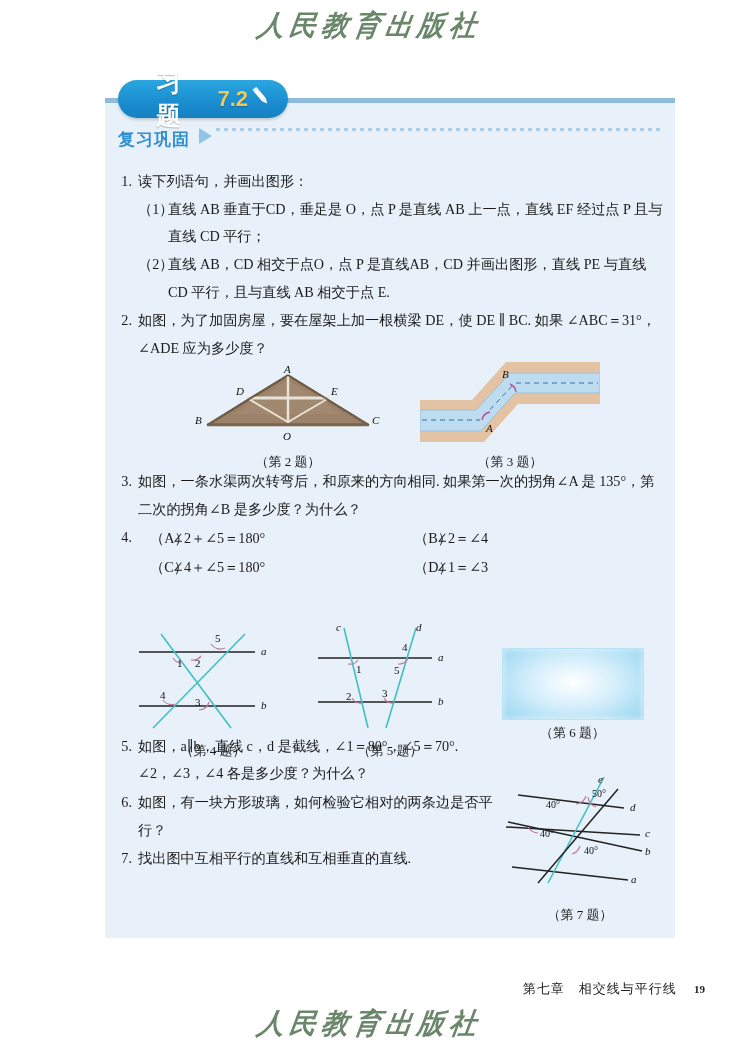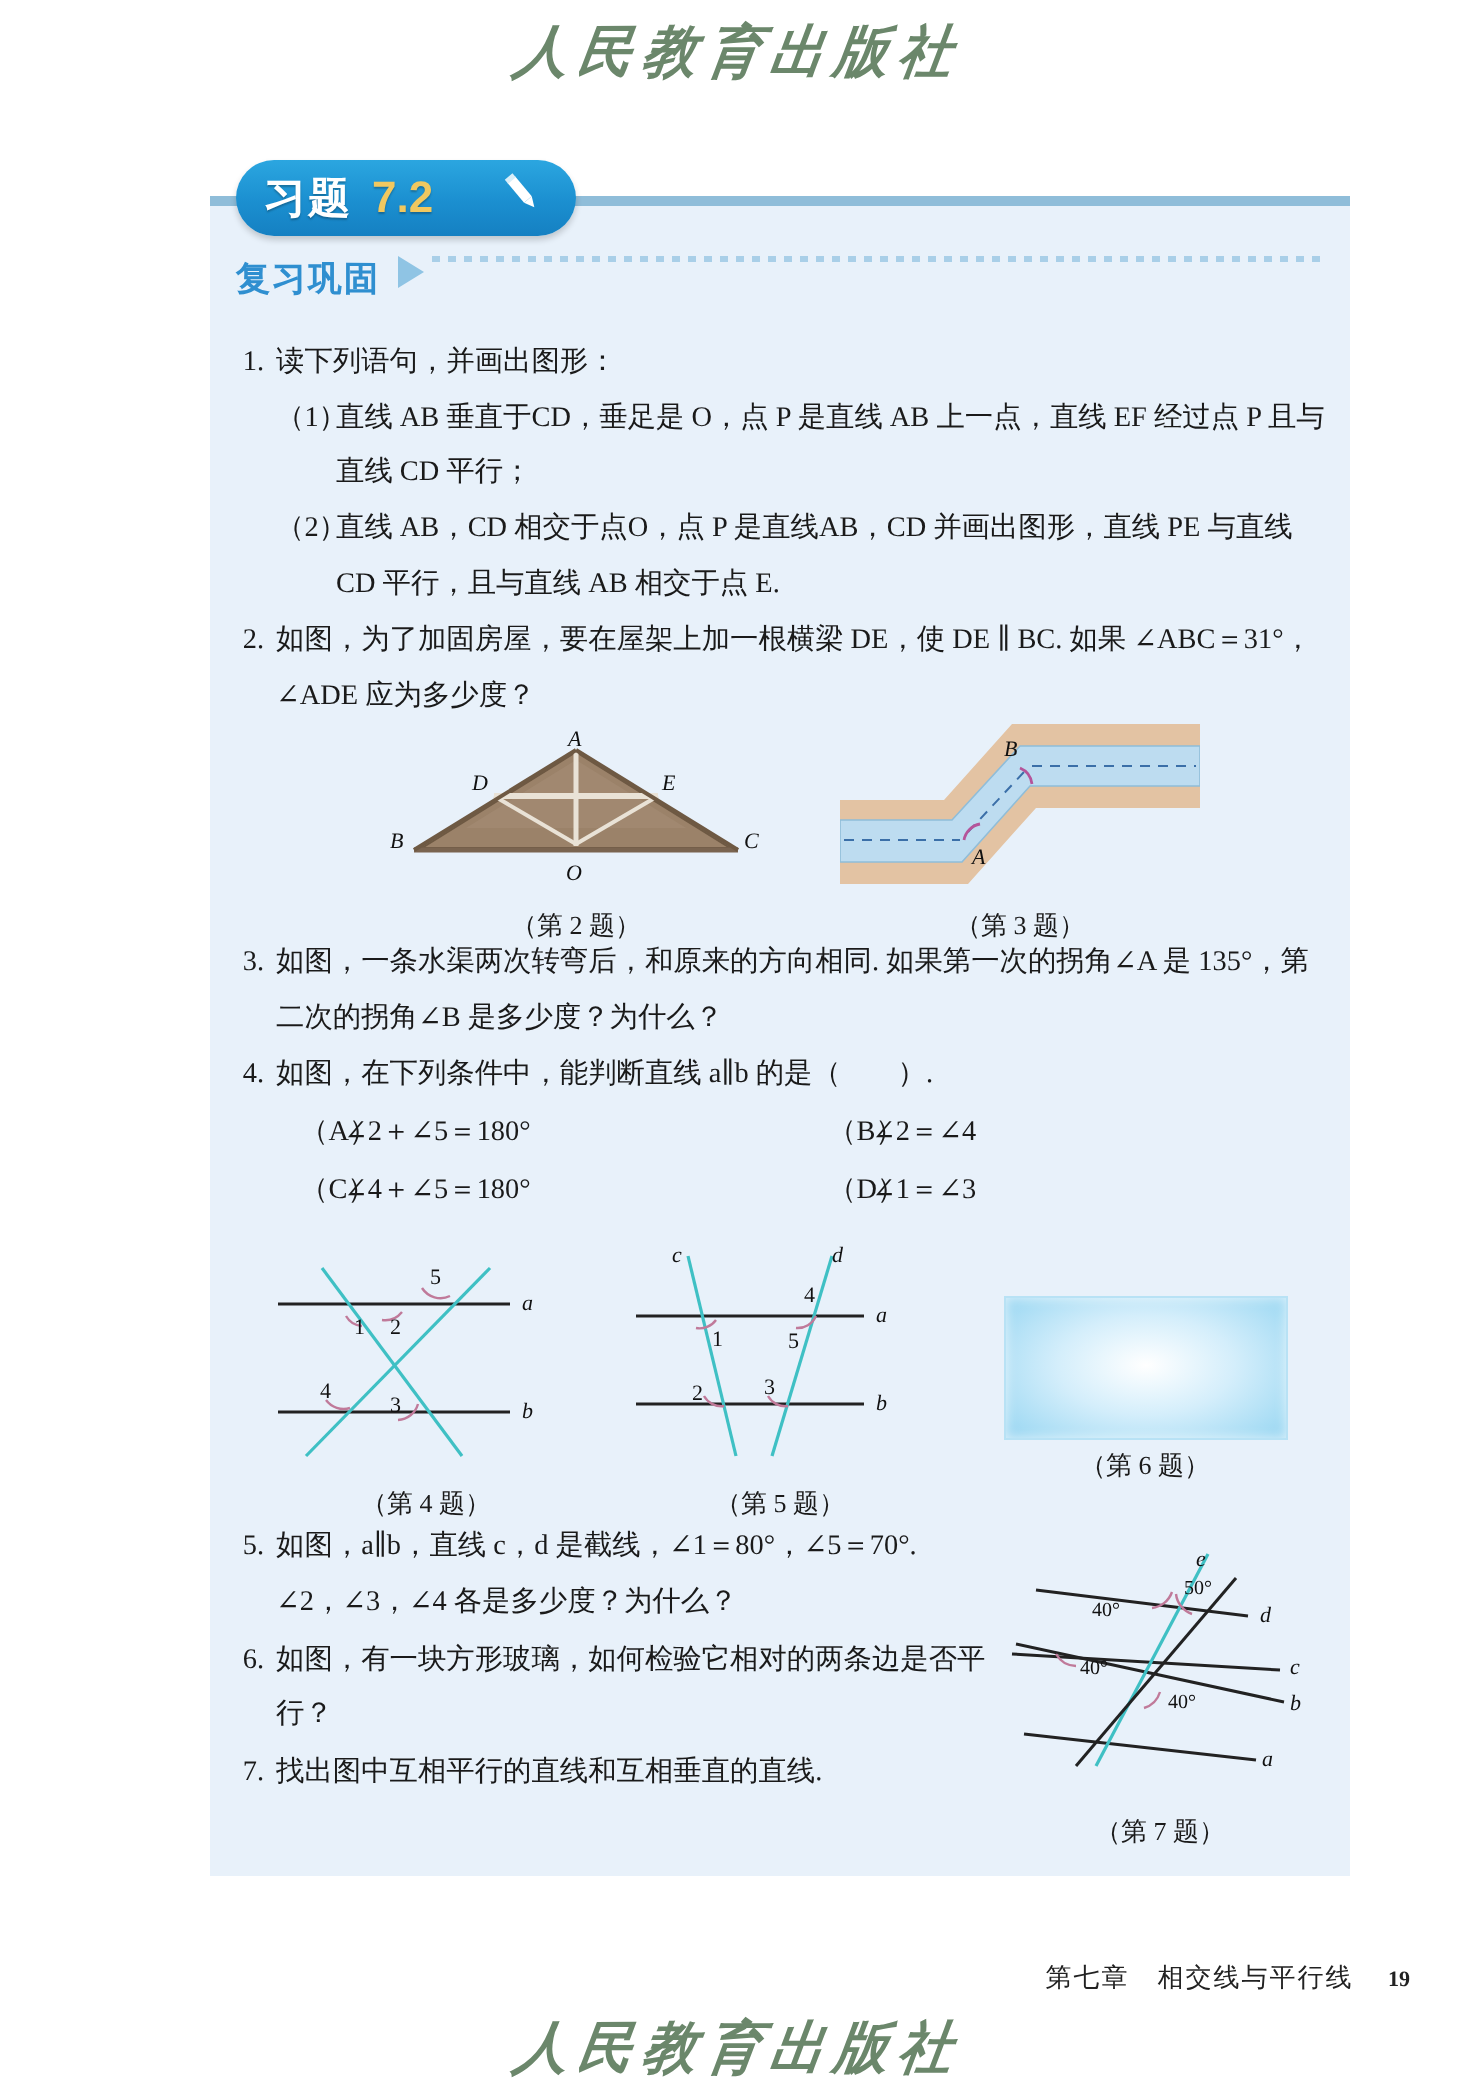--- a/index.html
+++ b/index.html
@@ -51,25 +51,26 @@
     width: 170px; height: 38px;
     border-radius: 19px;
     background: linear-gradient(180deg,#2ba6e0 0%,#1b8fd0 55%,#1580c2 100%);
     box-shadow: 0 2px 3px rgba(0,0,0,.18);
     display: flex; align-items: center;
     padding: 0 14px;
     box-sizing: border-box;
   }
   .title-cn {
     color: #ffffff;
-    font-size: 21px;
+    font-size: 25px;
     font-weight: 700;
     font-family: "Liberation Sans", sans-serif;
     letter-spacing: 1px;
     text-shadow: 0 1px 1px rgba(0,0,0,.25);
+    margin-left: 24px;
   }
   .title-num {
     color: #f0c860;
     font-size: 22px;
     font-weight: 700;
     font-family: "Liberation Sans", sans-serif;
     margin-left: 10px;
     text-shadow: 0 1px 1px rgba(0,0,0,.25);
   }
   .pencil-icon {
@@ -220,21 +221,20 @@
   <div style="height:104px"></div>
 
   <div class="prob">
     <span class="prob-num">3.</span>
     <span class="prob-body">如图，一条水渠两次转弯后，和原来的方向相同. 如果第一次的拐角∠A 是 135°，第二次的拐角∠B 是多少度？为什么？</span>
   </div>
 
   <div class="prob">
     <span class="prob-num">4.</span>
     <span class="prob-body">
-      <div>如图，在下列条件中，能判断直线 a∥b 的是（　　）.</div>
       <div class="opts">
         <span class="opt">
           <span class="opt-tag">（A）</span>
           <span>∠2＋∠5＝180°</span>
         </span>
         <span class="opt">
           <span class="opt-tag">（B）</span>
           <span>∠2＝∠4</span>
         </span>
       </div>

